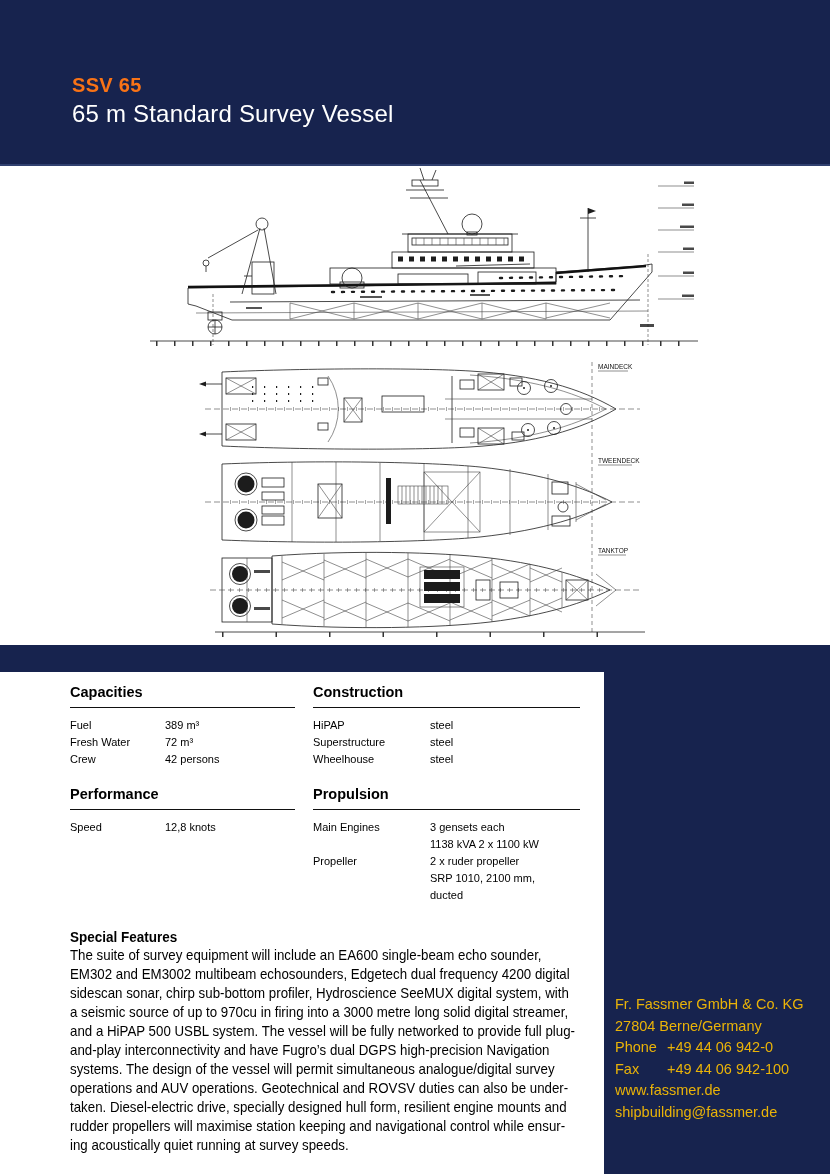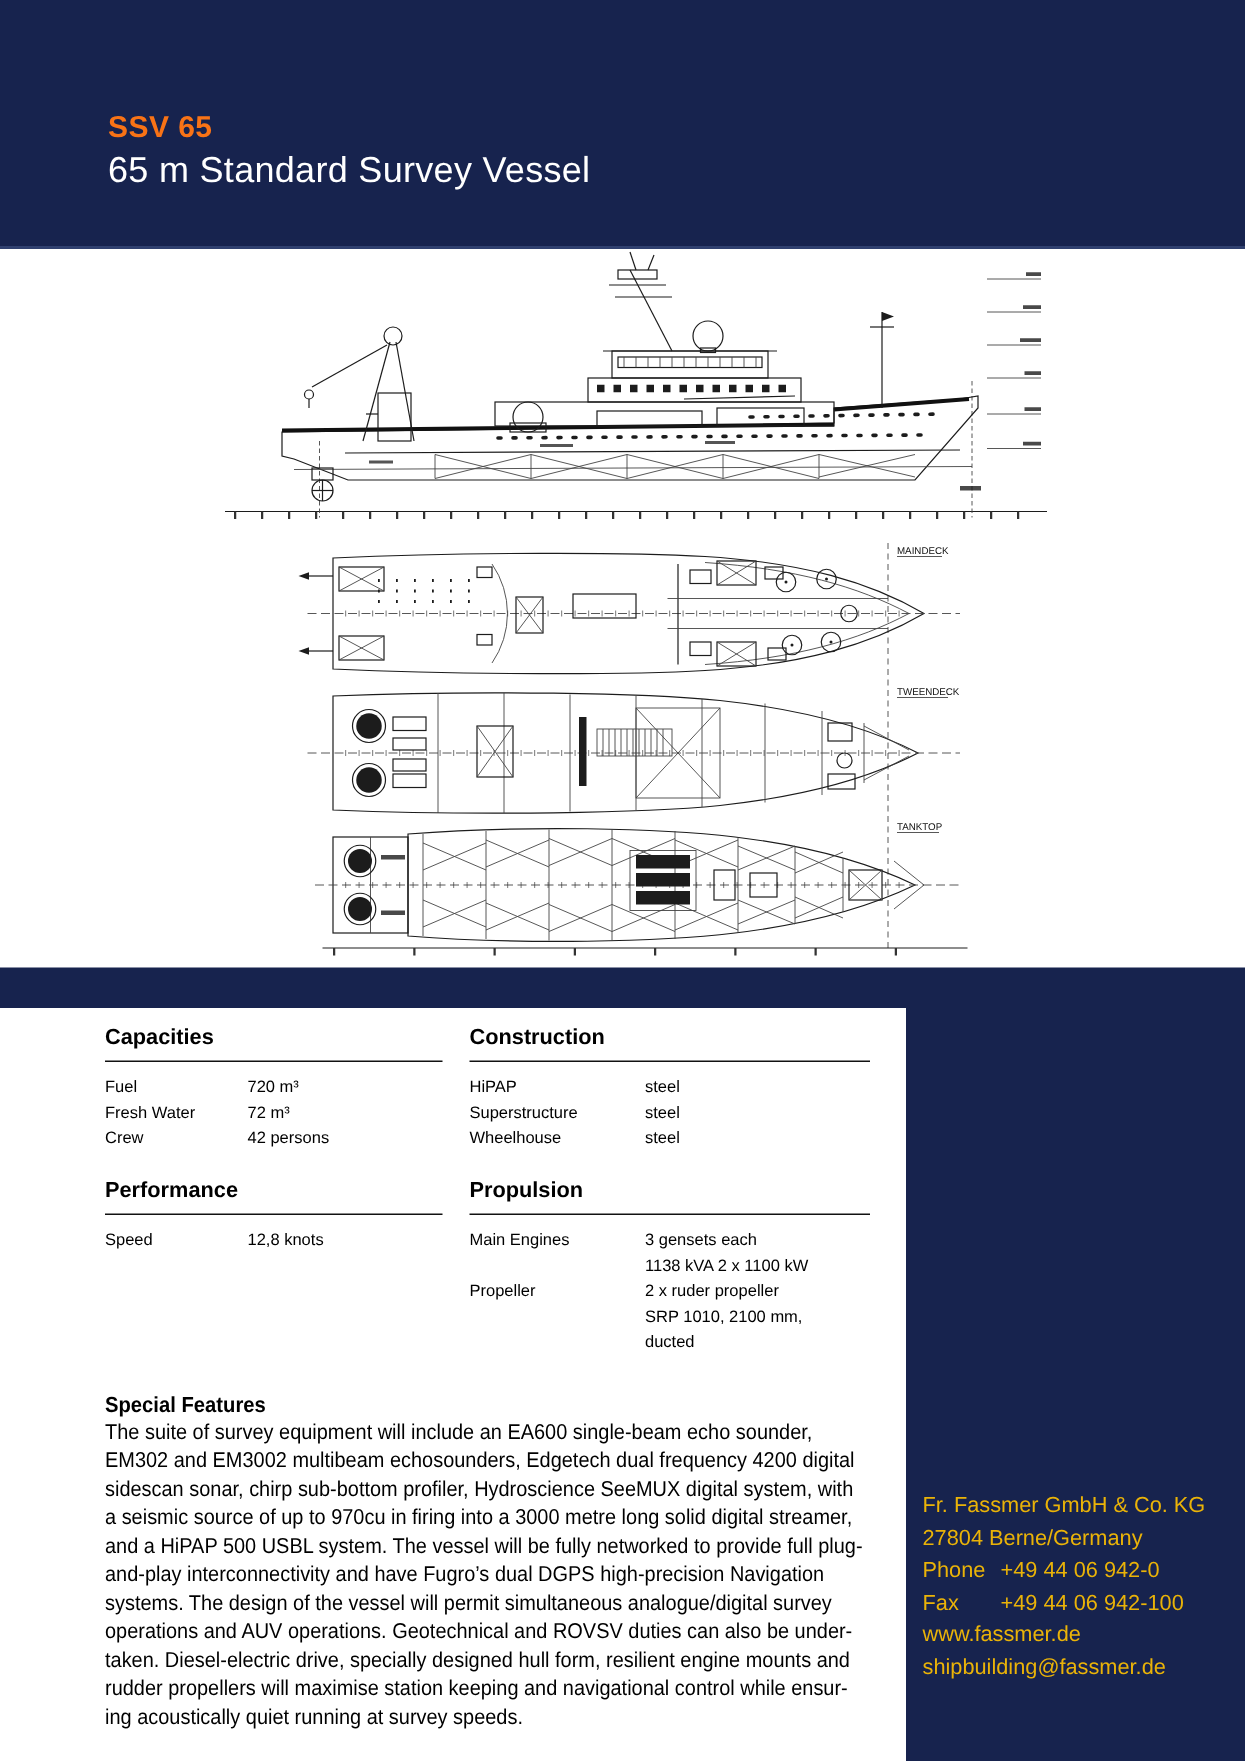--- a/index.html
+++ b/index.html
@@ -294,21 +294,21 @@
 
     <div class="panel">
 
       <div class="specs">
 
         <div class="col-a">
           <div class="sec-title">Capacities</div>
           <hr class="rule">
           <div class="srow">
               <span class="lbl">Fuel</span>
-              <span class="val">720 m³</span>
+              <span class="val">389 m³</span>
             </div>
           <div class="srow">
               <span class="lbl">Fresh Water</span>
               <span class="val">72 m³</span>
             </div>
           <div class="srow">
               <span class="lbl">Crew</span>
               <span class="val">42 persons</span>
             </div>
 

